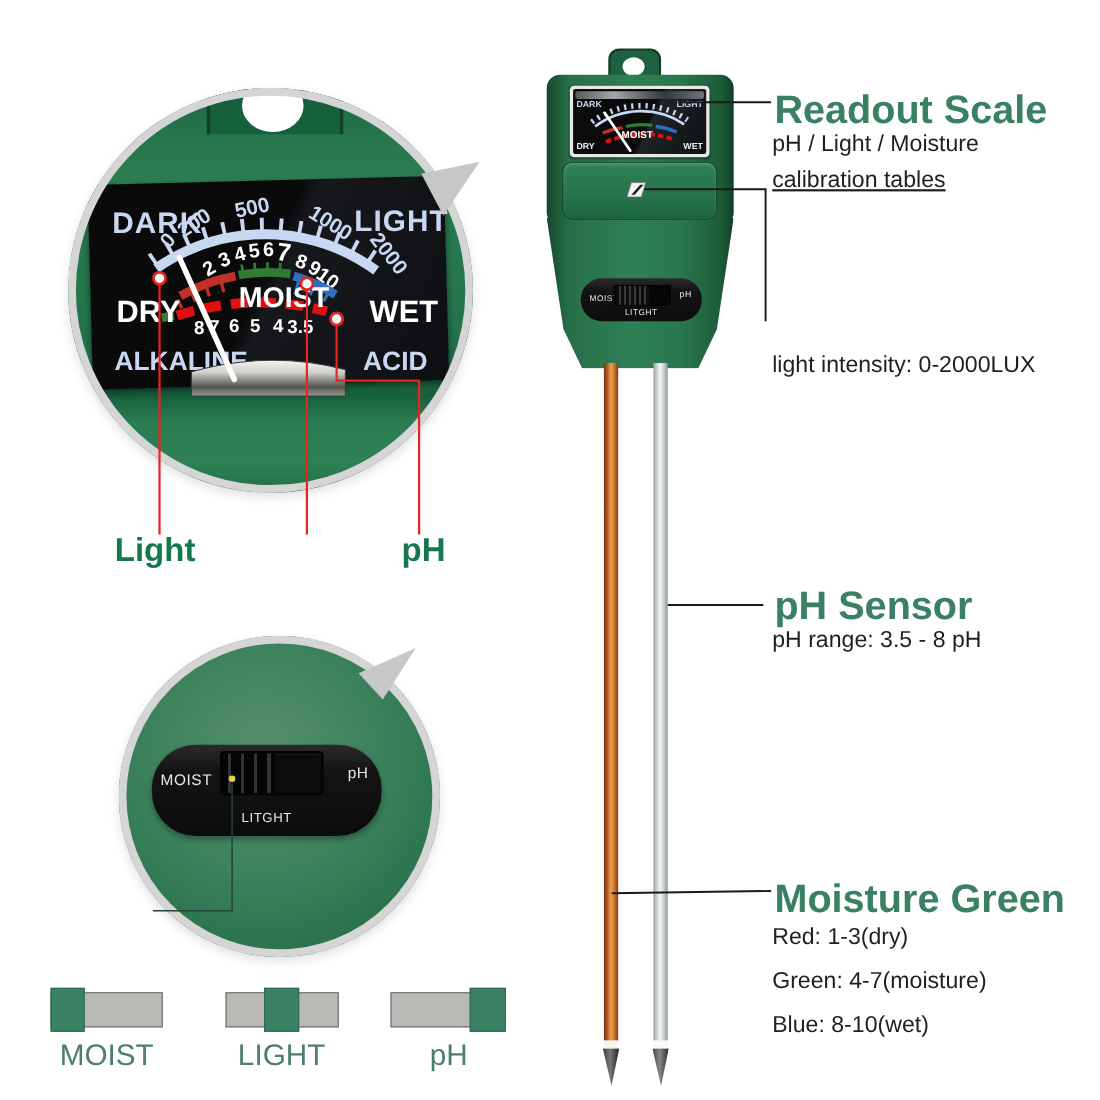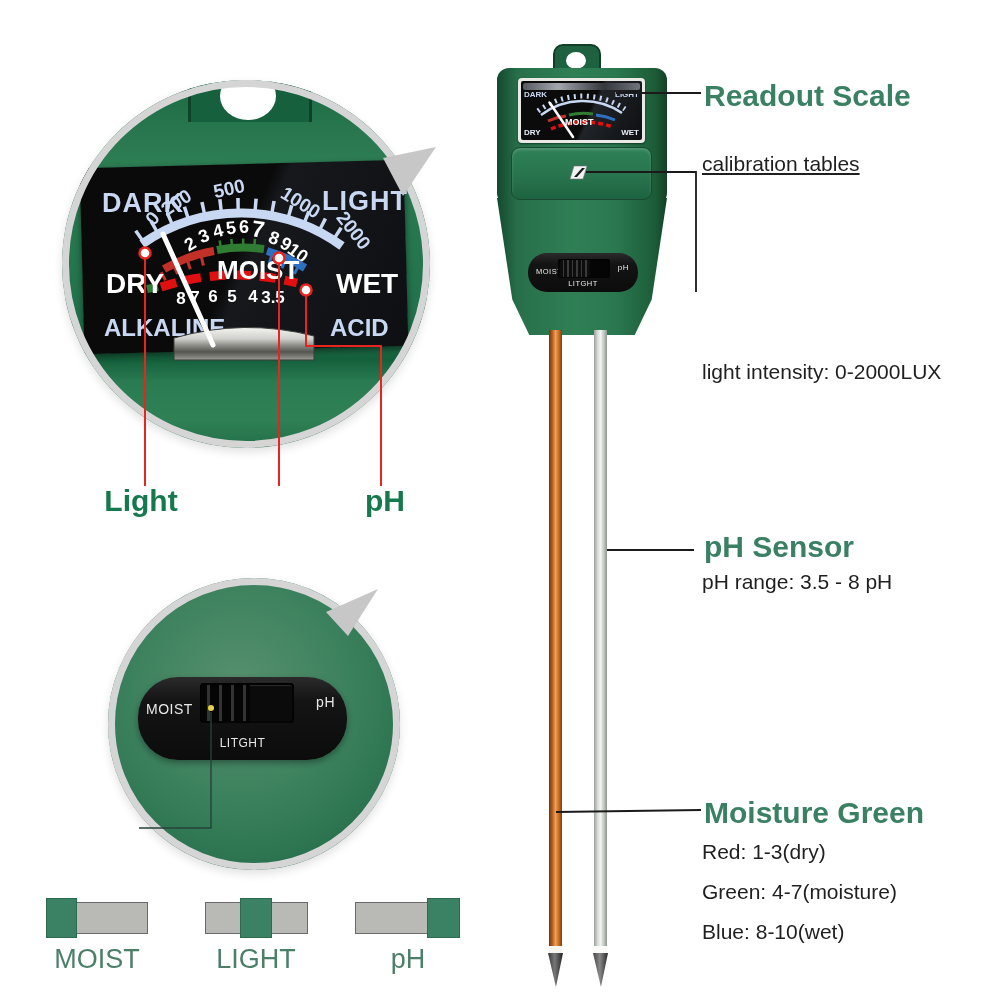--- a/index.html
+++ b/index.html
@@ -21,21 +21,21 @@
      box-shadow:0 3px 6px rgba(0,0,0,0.5);}
   
   .dev-grad{background:linear-gradient(90deg,#14492e 0%,#276f4a 12%,#2f7f55 45%,#2a7850 70%,#1c5c37 93%,#123f27 100%);}
   .mini-frame{position:absolute;left:518px;top:78px;width:127px;height:65px;border-radius:4px;
      background:#e9e9e5;box-shadow:0 1px 2px rgba(0,0,0,0.5);}
   .mini-face{position:absolute;inset:3px;background:linear-gradient(115deg,#0b0b0b 55%,#202327 58%,#0e1013 100%);border-radius:2px;overflow:hidden;}
   .mini-txt{position:absolute;font-weight:bold;color:#c9d8f2;}
   .switch-panel{background:linear-gradient(180deg,#2b2b2b 0%,#141414 28%,#0c0c0c 100%);}
   .sw-txt{position:absolute;color:#e8e8e8;letter-spacing:0.5px;}
   
-  .ann-title{position:absolute;font-size:30px;font-weight:bold;color:#3a8164;white-space:nowrap;}
+  .ann-title{position:absolute;font-size:36px;font-weight:bold;color:#3a8164;white-space:nowrap;}
   .ann-body{position:absolute;font-size:21px;color:#1f1f1f;white-space:nowrap;}
   .pointer-label{position:absolute;font-size:30px;font-weight:bold;color:#15794d;text-align:center;}
   .icon-label{position:absolute;font-size:27px;color:#4c7f68;text-align:center;}
   .gray-bar{position:absolute;background:#b9bab6;border:1px solid #6a6a6a;box-sizing:border-box;}
   .green-sq{position:absolute;background:#3b8163;border:1px solid #2d6b50;box-sizing:border-box;}
   svg text{font-family:"Liberation Sans",sans-serif;}
 </style>
 </head>
 <body>
 
@@ -168,23 +168,24 @@
       <div class="abs" style="left:62px;top:6px;width:94px;height:40px;background:#060606;border-radius:4px;box-shadow:inset 0 2px 4px #000;"></div>
       <div class="abs" style="left:64px;top:8px;width:90px;height:36px;border-radius:3px;background:#0b0b0b;border-top:1px solid #2a2a2a;box-sizing:border-box;"></div>
       <div class="abs" style="left:64px;top:8px;width:48px;height:36px;background:repeating-linear-gradient(90deg,#050505 0 5px,#333 5px 8px,#050505 8px 12px);"></div>
       <div class="abs" style="left:70px;top:28px;width:6px;height:6px;border-radius:50%;background:#e6d24a;"></div>
     </div>
   </div>
   <div class="ring" style="left:108px;top:578px;width:292px;height:292px;"></div>
 
 
   <div class="ann-title" style="left:704px;top:79px;">Readout Scale</div>
+  <div class="ann-body" style="left:702px;top:119px;">pH / Light / Moisture</div>
   <div class="ann-body" style="left:702px;top:152px;text-decoration:underline;">calibration tables</div>
 
-  <div class="ann-body" style="left:702px;top:320px;margin-top:40px;">light intensity: 0-2000LUX</div>
+  <div class="ann-body" style="left:702px;top:320px;">light intensity: 0-2000LUX</div>
 
   <div class="ann-title" style="left:704px;top:530px;">pH Sensor</div>
   <div class="ann-body" style="left:702px;top:570px;">pH range: 3.5 - 8 pH</div>
 
   <div class="ann-title" style="left:704px;top:796px;">Moisture Green</div>
   <div class="ann-body" style="left:702px;top:840px;">Red: 1-3(dry)</div>
   <div class="ann-body" style="left:702px;top:880px;">Green: 4-7(moisture)</div>
   <div class="ann-body" style="left:702px;top:920px;">Blue: 8-10(wet)</div>
 
   <div class="gray-bar" style="left:46px;top:902px;width:102px;height:32px;"></div>

